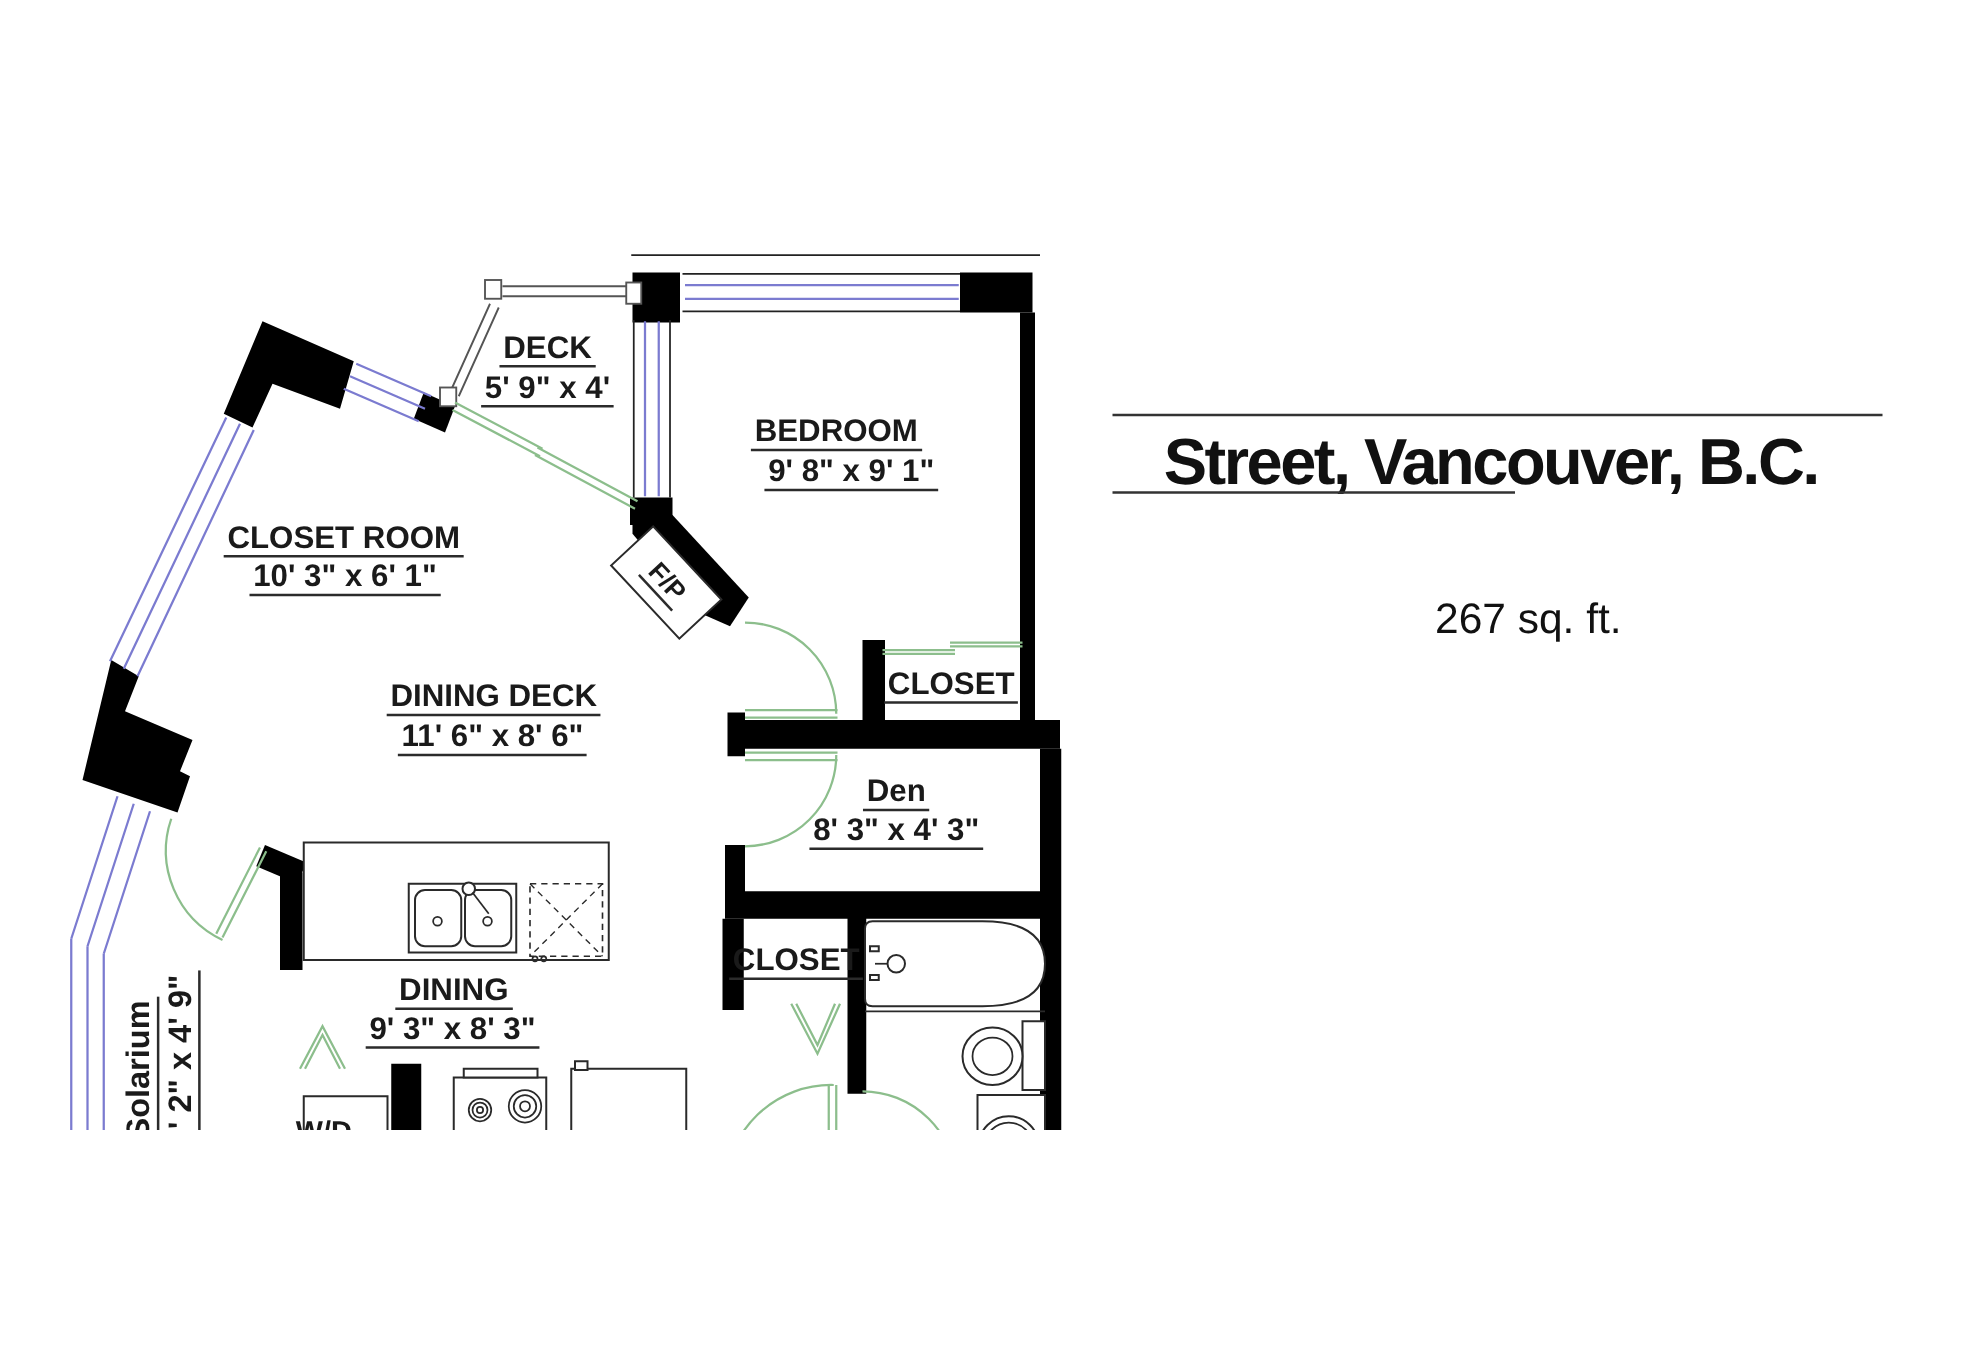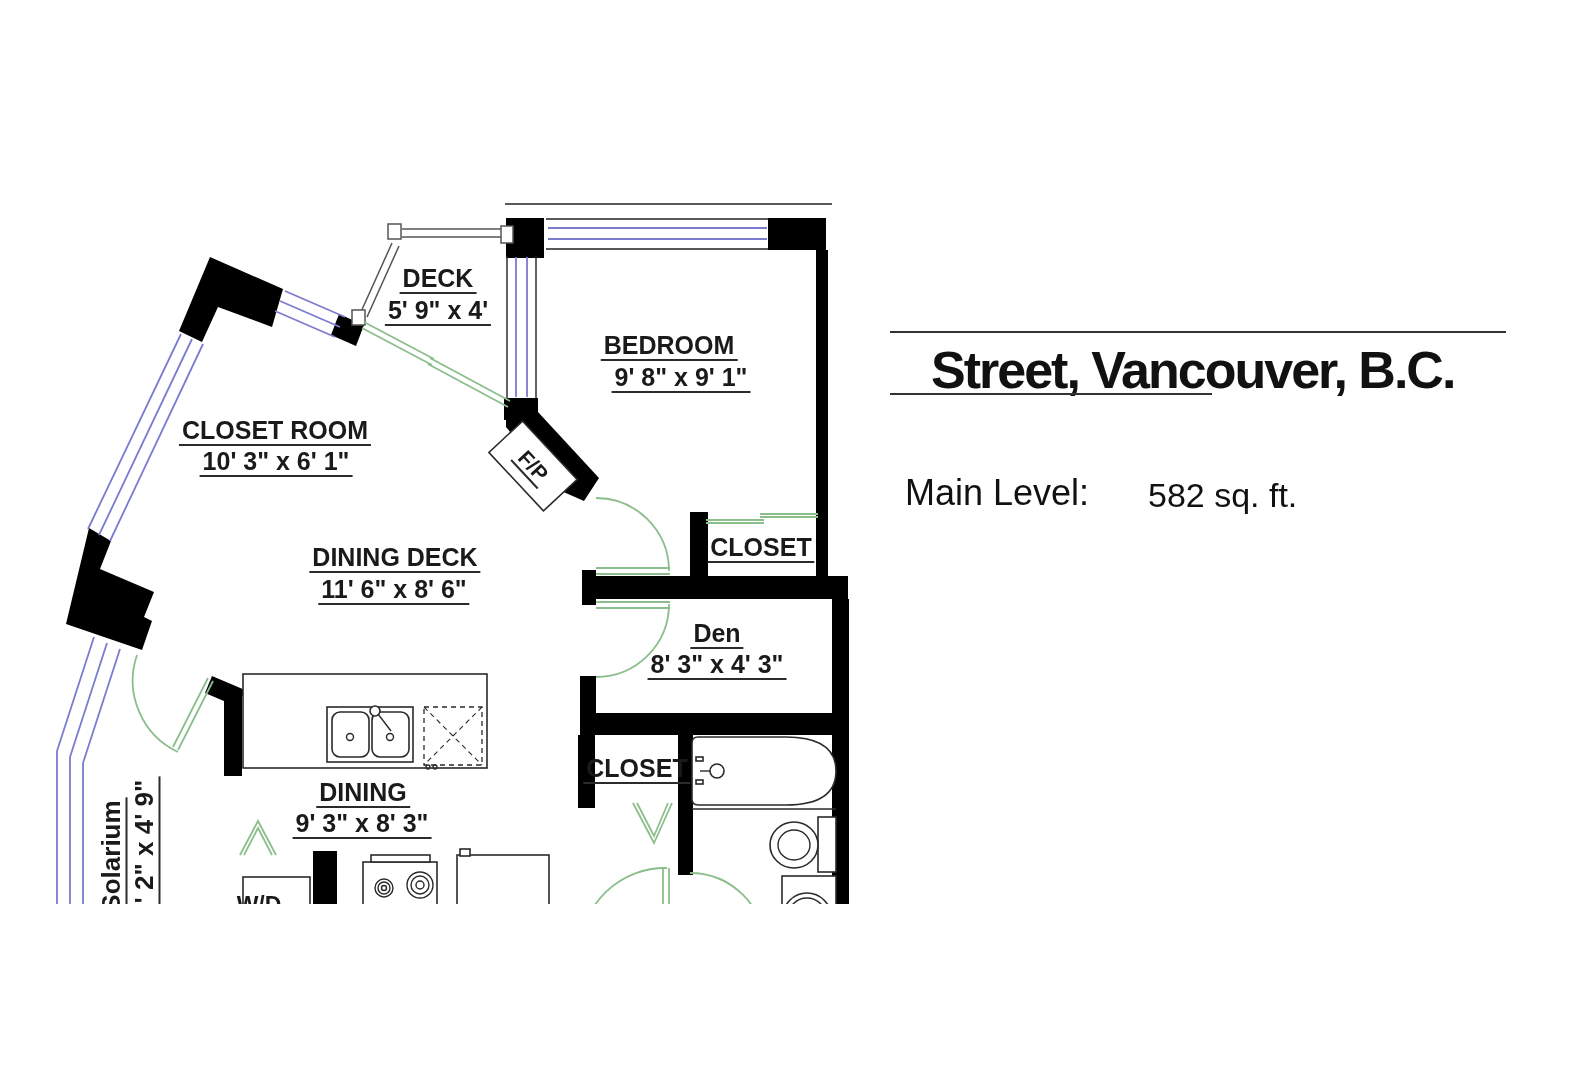--- a/index.html
+++ b/index.html
@@ -237,16 +237,15 @@
   </div>
 
   <div class="rotlbl fp">
     <span class="ul">F/P</span>
   </div>
 
   <div class="title-ul ul1"></div>
   <div class="title-line2">Street, Vancouver, B.C.</div>
   <div class="title-ul ul2"></div>
 
-  <div class="level-label">Main Level:</div>
-  <div class="level-area">582 sq. ft.</div>
+  <div class="level-area">267 sq. ft.</div>
 
 </div>
 
 </body></html>

